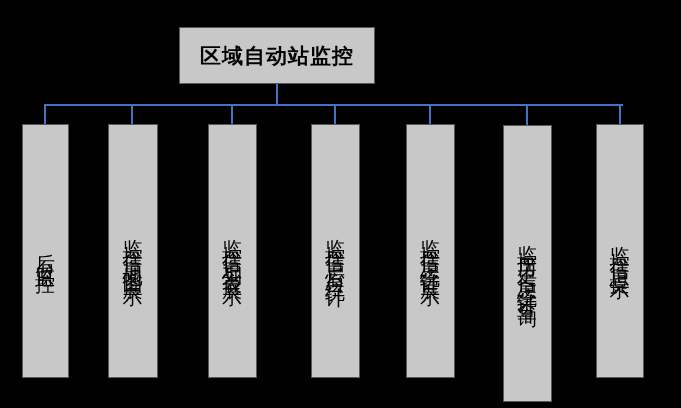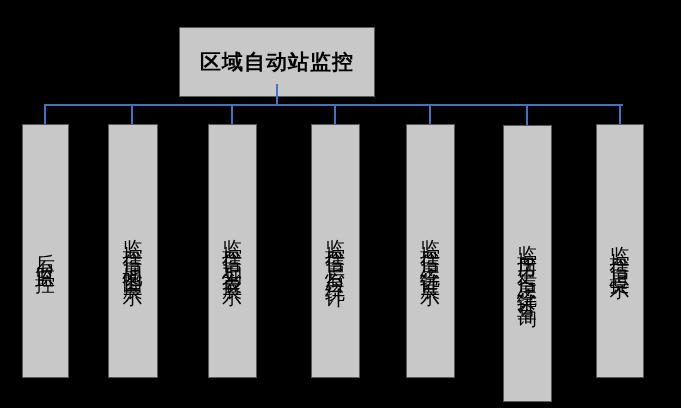--- a/index.html
+++ b/index.html
@@ -24,21 +24,21 @@
     background: var(--node-fill);
     border: 1px solid var(--node-border);
     color: var(--node-text);
     display: flex;
     align-items: center;
     justify-content: center;
     text-align: center;
   }
   .root-node {
     left: 179px; top: 27px;
-    width: 196px; height: 70px;
+    width: 196px; height: 57px;
     font-size: 21px;
     font-weight: 600;
     letter-spacing: 1px;
     white-space: nowrap;
   }
   .child {
     top: 124px;
     height: 254px;
   }
   .vtext {

